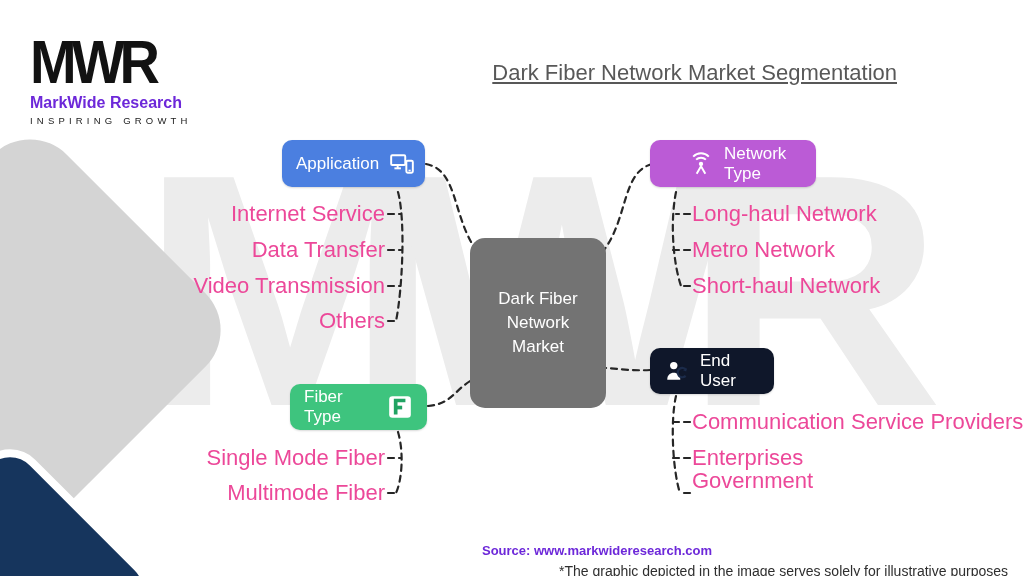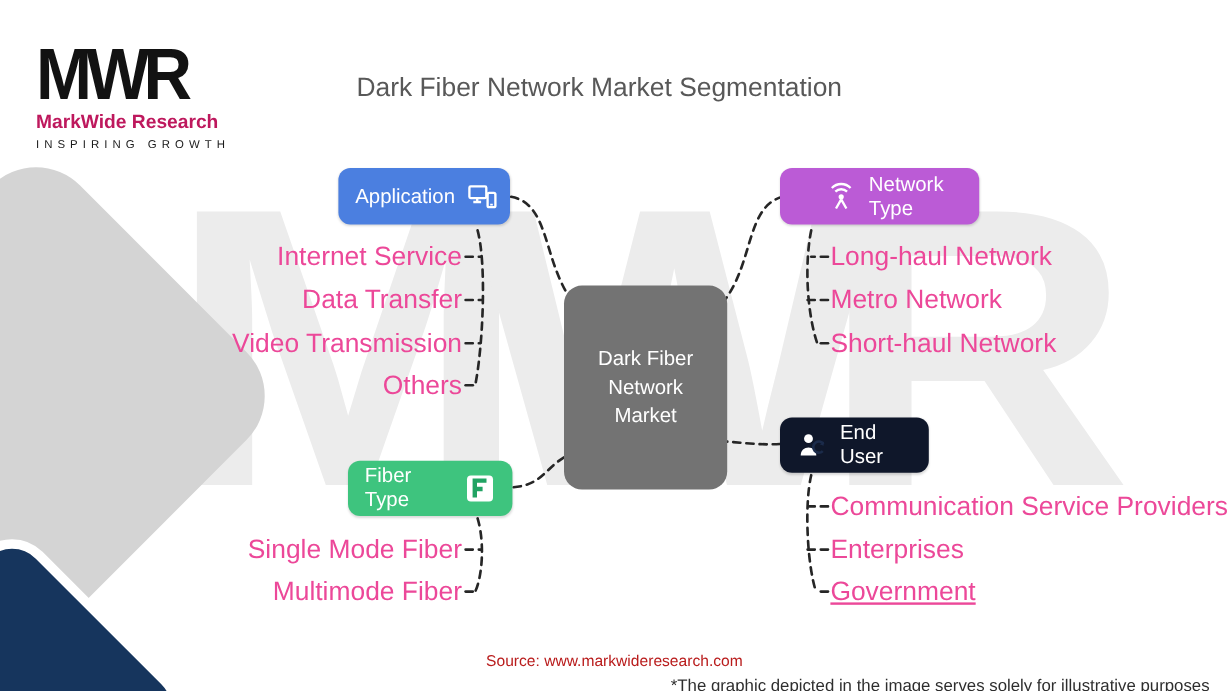--- a/index.html
+++ b/index.html
@@ -23,27 +23,27 @@
     background:#16355d; border:8px solid #ffffff; border-radius:36px;
     transform:rotate(45deg); z-index:1;
   }
 
   
   .logo { position:absolute; left:30px; top:34px; z-index:3; }
   .logo-acronym {
     font-size:56px; font-weight:900; letter-spacing:-5px; color:#121212;
     line-height:1; transform:scaleY(1.08); display:inline-block;
   }
-  .logo-name { font-size:16px; font-weight:700; color:#be185d; margin-top:4px; }
+  .logo-name { font-size:16px; font-weight:700; color:#6d28d9; margin-top:4px; }
   .logo-tagline { font-size:9.5px; font-weight:400; color:#1a1a1a; letter-spacing:4.2px; margin-top:3px; }
 
   
   .page-title {
-    position:absolute; left:297px; top:60px; width:600px; text-align:left;
-    font-size:22px; color:#585858; font-weight:500; z-index:3;
+    position:absolute; left:297px; top:60px; width:600px; text-align:right;
+    font-size:22px; color:#585858; font-weight:500; z-index:3;text-decoration:underline;
   }
 
   
   .connector-layer { position:absolute; left:0; top:0; width:1024px; height:576px; z-index:2; pointer-events:none; }
   .connector-layer path { fill:none; stroke:#262626; stroke-width:2.2; stroke-dasharray:6 5; stroke-linecap:round; }
 
   
   .center-node {
     position:absolute; left:470px; top:238px; width:136px; height:170px;
     background:#595959; border-radius:22px; z-index:3;
@@ -67,22 +67,22 @@
   .node-enduser     { left:650px; top:348px; width:124px; height:46px; }
 
   
   .seg-item {
     position:absolute; z-index:3; font-size:22px; color:#ec4899; line-height:22px; white-space:nowrap;
   }
   .seg-item.right-align { text-align:right; }
 
   
   .footer-source {
-    position:absolute; left:312px; top:543px; width:400px; text-align:center;
-    font-size:13px; font-weight:400; color:#b91c1c; z-index:3;
+    position:absolute; left:312px; top:543px; width:400px; text-align:right;
+    font-size:13px; font-weight:700; color:#6d28d9; z-index:3;
   }
   .footer-disclaimer {
     position:absolute; right:16px; top:547px; font-size:14px; color:#2e2e2e; z-index:3;margin-top:16px;
   }
 </style>
 </head>
 <body>
 
 <div class="canvas">
 
@@ -185,18 +185,18 @@
 
   <div class="seg-item" style="left:692px; top:203px;">Long-haul Network</div>
   <div class="seg-item" style="left:692px; top:239px;">Metro Network</div>
   <div class="seg-item" style="left:692px; top:275px;">Short-haul Network</div>
 
   <div class="seg-item right-align" style="right:639px; top:447px;">Single Mode Fiber</div>
   <div class="seg-item right-align" style="right:639px; top:482px;">Multimode Fiber</div>
 
   <div class="seg-item" style="left:692px; top:411px;">Communication Service Providers</div>
   <div class="seg-item" style="left:692px; top:447px;">Enterprises</div>
-  <div class="seg-item" style="left:692px; top:482px;text-decoration:underline;">Government</div>
+  <div class="seg-item" style="left:692px; top:470px;">Government</div>
 
   <div class="footer-source">Source: www.markwideresearch.com</div>
   <div class="footer-disclaimer">*The graphic depicted in the image serves solely for illustrative purposes</div>
 
 </div>
 
 </body></html>

